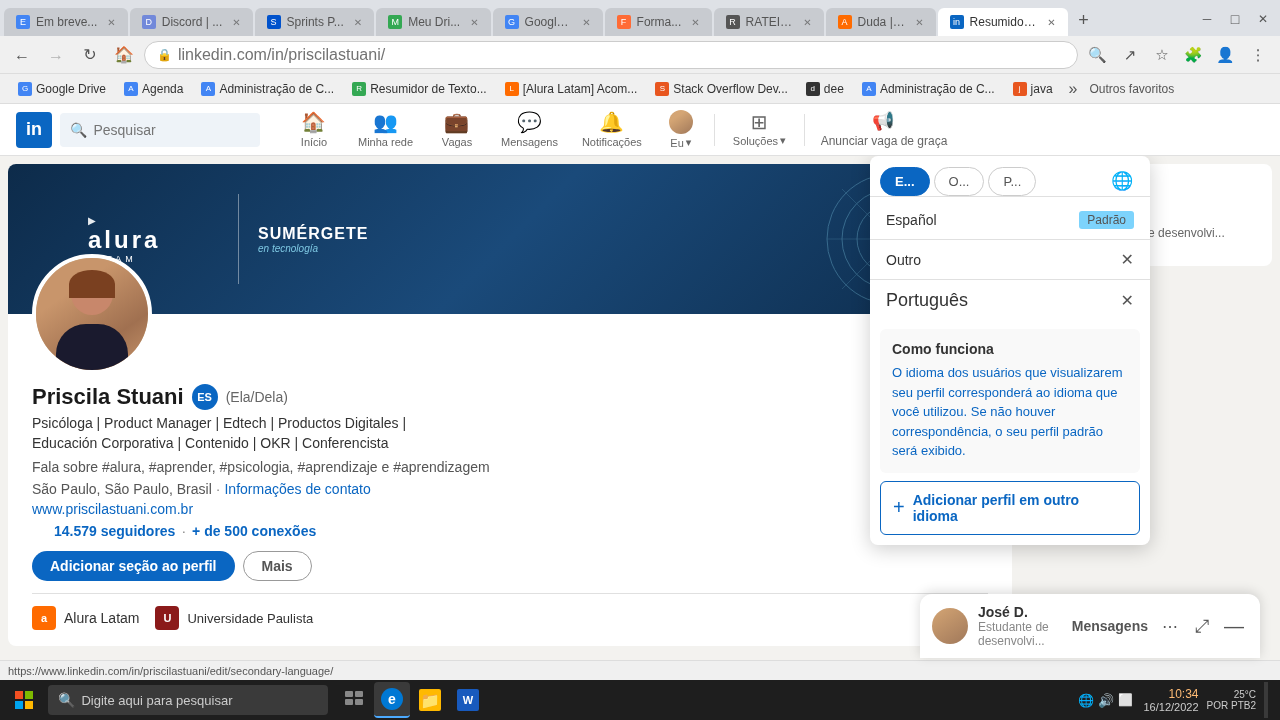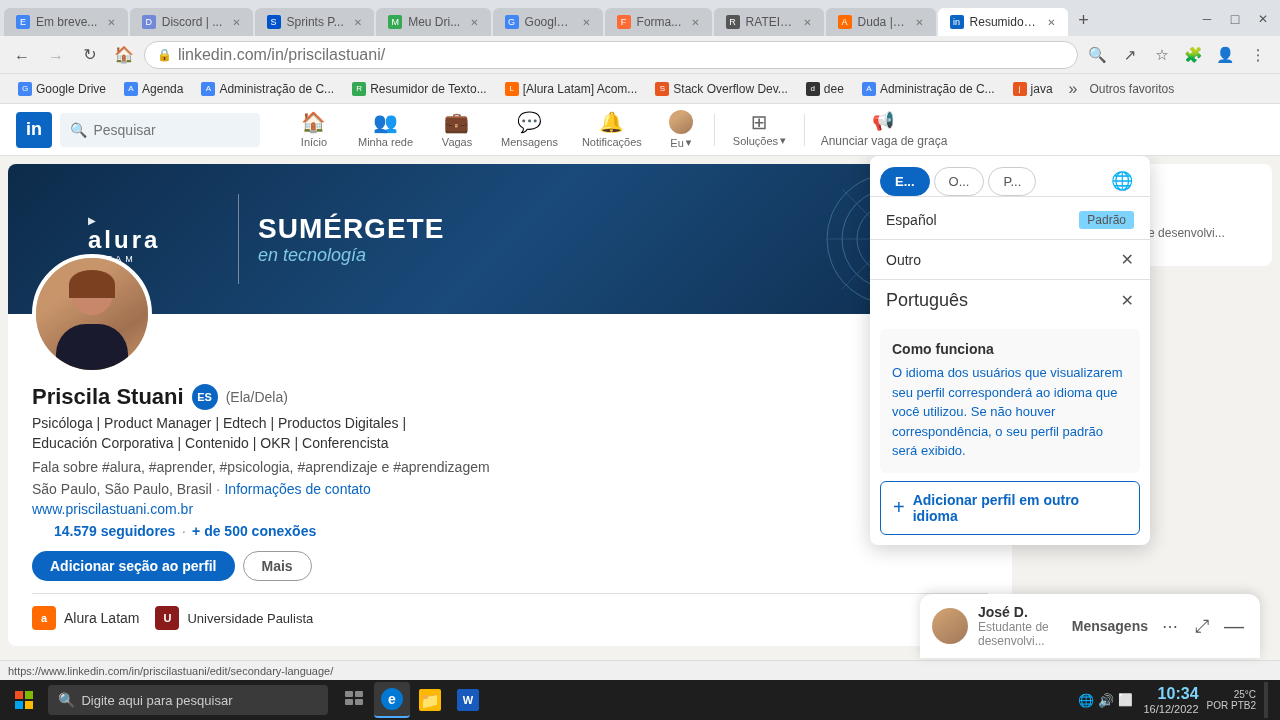--- a/index.html
+++ b/index.html
@@ -236,22 +236,22 @@
 
         <div style="position:absolute;left:80px;top:50%;transform:translateY(-50%);color:white;">
           <div style="font-size:10px;letter-spacing:2px;text-transform:uppercase;opacity:0.9;">▶</div>
           <div style="font-size:24px;font-weight:900;letter-spacing:3px;">alura</div>
           <div style="font-size:9px;letter-spacing:4px;text-transform:uppercase;">LATAM</div>
         </div>
 
         <div style="position:absolute;left:230px;top:30px;width:1px;height:90px;background:rgba(255,255,255,0.4);"></div>
 
         <div style="position:absolute;left:250px;top:50%;transform:translateY(-50%);color:white;">
-          <div style="font-size:28px;font-weight:800;text-transform:uppercase;letter-spacing:1px;">SUMÉRGETE</div>
-          <div style="font-size:18px;font-style:italic;color:#7ec8e3;">en tecnología</div>
+          <div style="font-size:16px;font-weight:800;text-transform:uppercase;letter-spacing:1px;">SUMÉRGETE</div>
+          <div style="font-size:10px;font-style:italic;color:#7ec8e3;">en tecnología</div>
         </div>
 
         <svg style="position:absolute;right:50px;top:5px;opacity:0.35;" width="140" height="140" viewBox="0 0 140 140">
           <circle cx="70" cy="70" r="65" fill="none" stroke="#7ec8e3" stroke-width="1"></circle>
           <circle cx="70" cy="70" r="50" fill="none" stroke="#7ec8e3" stroke-width="1"></circle>
           <circle cx="70" cy="70" r="35" fill="none" stroke="#7ec8e3" stroke-width="1"></circle>
           <line x1="5" y1="70" x2="135" y2="70" stroke="#7ec8e3" stroke-width="0.5"></line>
           <line x1="70" y1="5" x2="70" y2="135" stroke="#7ec8e3" stroke-width="0.5"></line>
           <line x1="20" y1="20" x2="120" y2="120" stroke="#7ec8e3" stroke-width="0.5"></line>
           <line x1="120" y1="20" x2="20" y2="120" stroke="#7ec8e3" stroke-width="0.5"></line>
@@ -432,21 +432,21 @@
       <div style="width:22px;height:22px;background:#185abd;border-radius:2px;display:flex;align-items:center;justify-content:center;color:white;font-size:11px;font-weight:bold;">W</div>
     </div>
   </div>
   <div class="taskbar-right">
     <div class="taskbar-icons">
       <span class="taskbar-icon">🌐</span>
       <span class="taskbar-icon">🔊</span>
       <span class="taskbar-icon" style="font-size:12px;">⬜</span>
     </div>
     <div style="display:flex;flex-direction:column;align-items:flex-end;margin-left:6px;">
-      <span style="font-size:16px;color:#7dd3fc;font-weight:bold;">10:34</span>
+      <span style="font-size:12px;color:#fdba74;">10:34</span>
       <span style="font-size:11px;color:#ccc;">16/12/2022</span>
     </div>
     <div style="margin-left:4px;display:flex;flex-direction:column;align-items:flex-end;">
       <span style="font-size:10px;color:#ccc;">25°C</span>
       <span style="font-size:10px;color:#ccc;">POR PTB2</span>
     </div>
     <div style="width:4px;height:36px;background:#3a3a3a;margin-left:4px;cursor:pointer;"></div>
   </div>
 </div>
 

